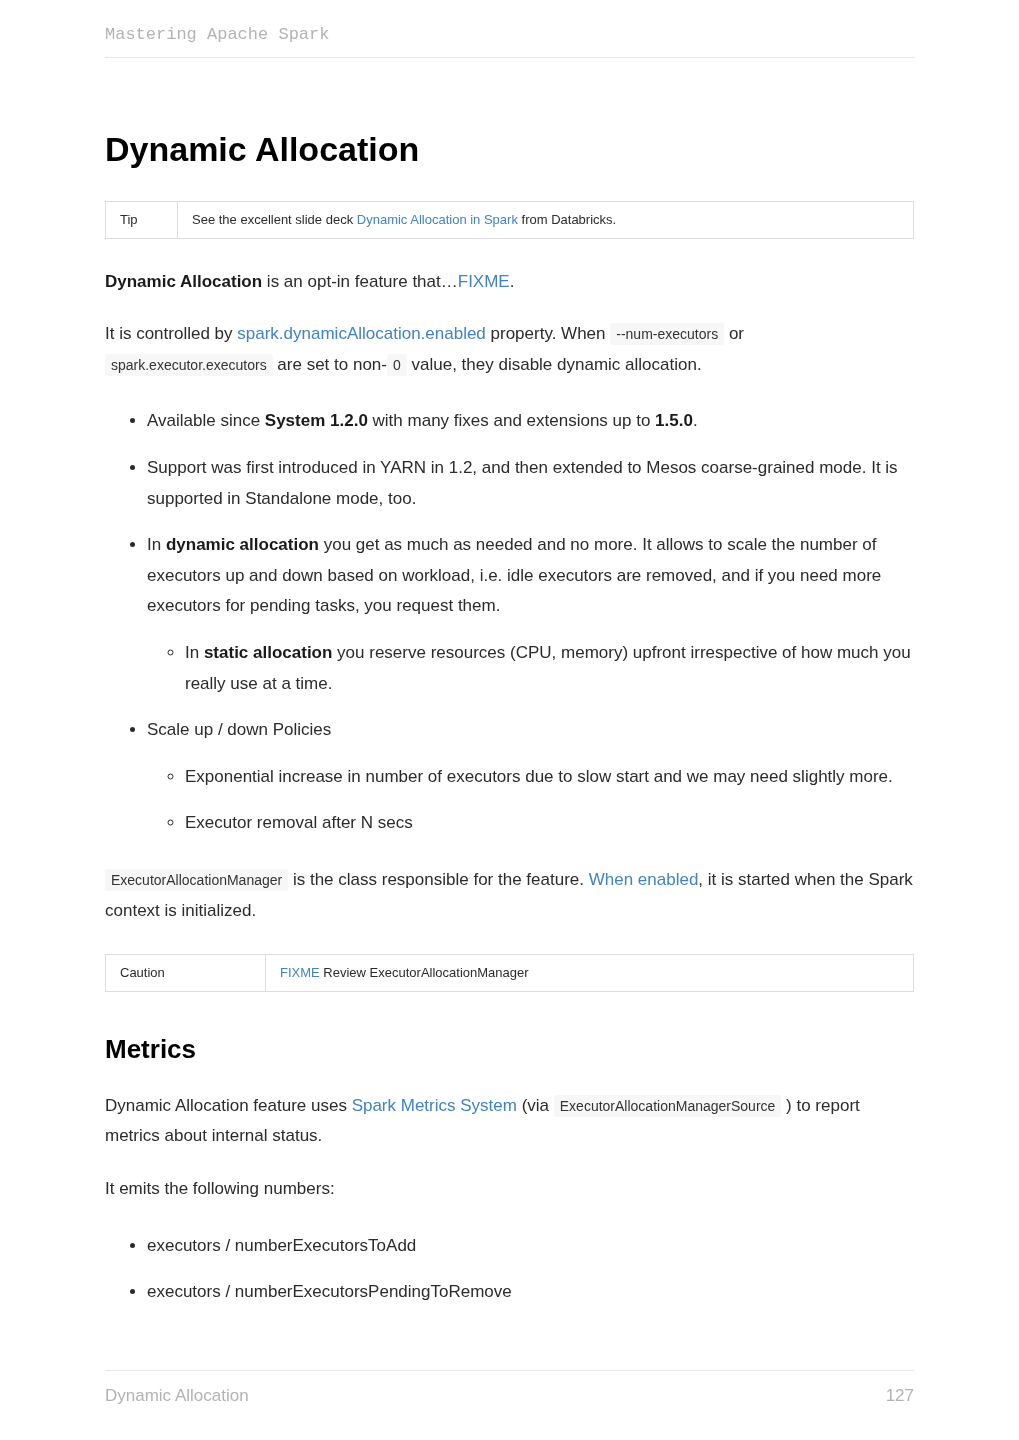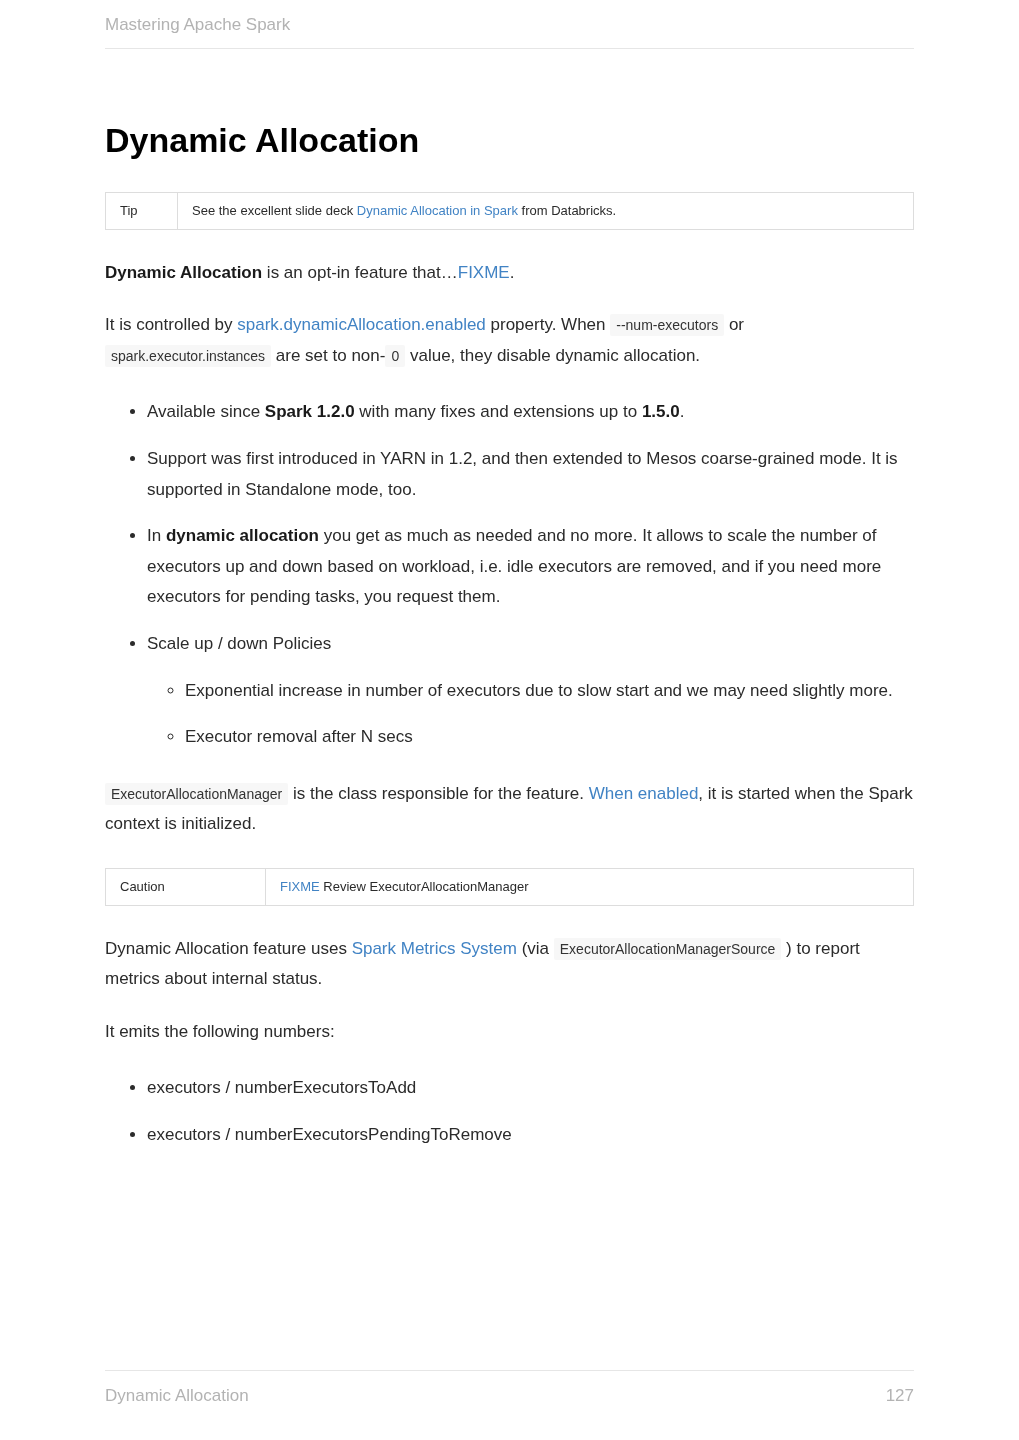--- a/index.html
+++ b/index.html
@@ -19,21 +19,21 @@
   .page {
     width: 1019px;
     min-height: 1440px;
     margin: 0 auto;
     padding: 0 105px;
     display: flex;
     flex-direction: column;
     background: #ffffff;
   }
   
-  .page-header { padding-top: 15px; }
+  .page-header { padding-top: 25px; font-family: Liberation Mono, monospace; }
   .book-title {
     font-size: 17px;
     color: var(--muted);
     margin-bottom: 13px;
   }
   hr.rule {
     border: none;
     border-top: 1px solid var(--rule);
     margin: 0;
     width: 100%;
@@ -134,31 +134,36 @@
       <tbody>
         <tr>
           <td class="tip-label">Tip</td>
           <td>See the excellent slide deck <a class="link" href="#">Dynamic Allocation in Spark</a> from Databricks.</td>
         </tr>
       </tbody>
     </table>
 
     <p><strong>Dynamic Allocation</strong> is an opt-in feature that…<a class="link" href="#">FIXME</a>.</p>
 
-    <p>It is controlled by <a class="link" href="#">spark.dynamicAllocation.enabled</a> property. When <code>--num-executors</code> or <code>spark.executor.instances</code> are set to non-<code>0</code> value, they disable dynamic allocation.</p>
+    <p>It is controlled by <a class="link" href="#">spark.dynamicAllocation.enabled</a> property. When <code>--num-executors</code> or <code>spark.executor.executors</code> are set to non-<code>0</code> value, they disable dynamic allocation.</p>
 
     <ul class="doc-list">
       <li>
-        <div class="li-body">Available since <strong>Spark 1.2.0</strong> with many fixes and extensions up to <strong>1.5.0</strong>.</div>
+        <div class="li-body">Available since <strong>System 1.2.0</strong> with many fixes and extensions up to <strong>1.5.0</strong>.</div>
       </li>
       <li>
         <div class="li-body">Support was first introduced in YARN in 1.2, and then extended to Mesos coarse-grained mode. It is supported in Standalone mode, too.</div>
       </li>
       <li>
         <div class="li-body">In <strong>dynamic allocation</strong> you get as much as needed and no more. It allows to scale the number of executors up and down based on workload, i.e. idle executors are removed, and if you need more executors for pending tasks, you request them.</div>
+        <ul class="nested">
+          <li>
+            <div class="li-body">In <strong>static allocation</strong> you reserve resources (CPU, memory) upfront irrespective of how much you really use at a time.</div>
+          </li>
+        </ul>
       </li>
       <li>
         <div class="li-body">Scale up / down Policies</div>
         <ul class="nested">
           <li>
             <div class="li-body">Exponential increase in number of executors due to slow start and we may need slightly more.</div>
           </li>
           <li>
             <div class="li-body">Executor removal after N secs</div>
           </li>
@@ -170,20 +175,21 @@
 
     <table class="admonition">
       <tbody>
         <tr>
           <td class="caution-label">Caution</td>
           <td><a class="link" href="#">FIXME</a> Review ExecutorAllocationManager</td>
         </tr>
       </tbody>
     </table>
 
+    <h2>Metrics</h2>
 
     <p>Dynamic Allocation feature uses <a class="link" href="#">Spark Metrics System</a> (via <code>ExecutorAllocationManagerSource</code> ) to report metrics about internal status.</p>
 
 
     <p>It emits the following numbers:</p>
 
     <ul class="doc-list">
       <li>
         <div class="li-body">executors / numberExecutorsToAdd</div>
       </li>

